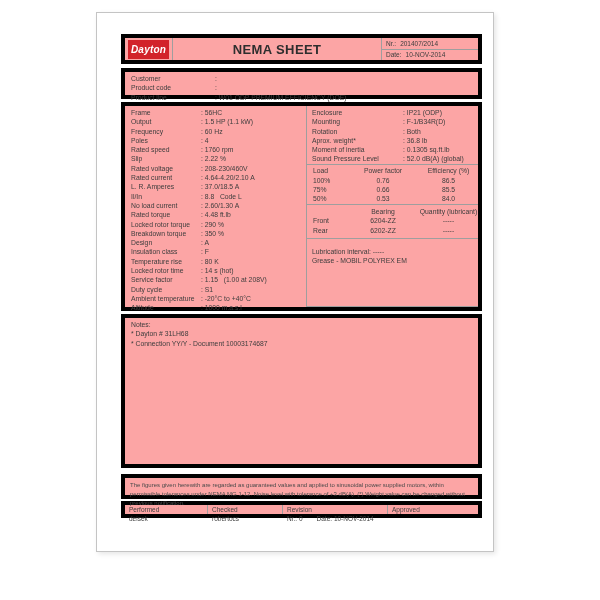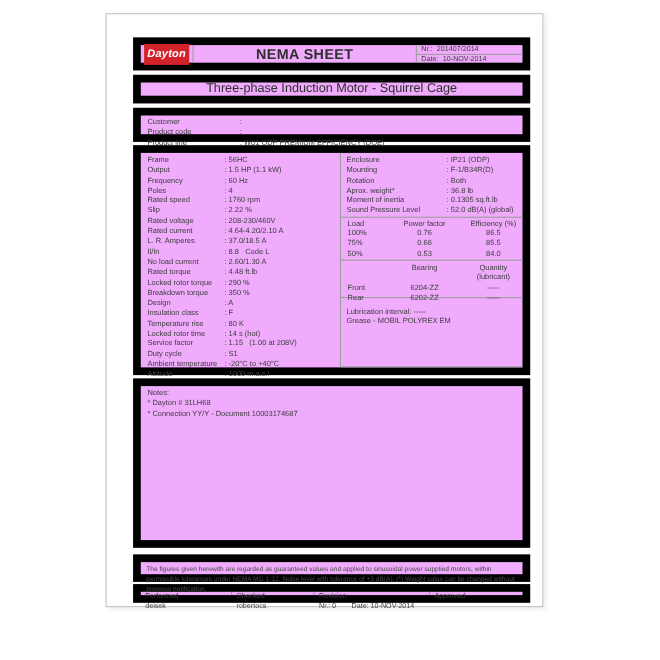--- a/index.html
+++ b/index.html
@@ -1,21 +1,21 @@
 <!DOCTYPE html>
 <html><head>
 <meta charset="utf-8">
 <style>
   * { margin:0; padding:0; box-sizing:border-box; }
   html,body { width:600px; height:600px; background:#ffffff; overflow:hidden;
     font-family:"Liberation Sans", sans-serif; color:#3d3d3d; }
   .paper { position:absolute; left:96px; top:12px; width:398px; height:540px;
     background:#fff; border:1px solid #c4c4c4; box-shadow:2px 2px 5px rgba(0,0,0,0.10);
     padding:21px 11px 0 24px; }
-  .box { border:7px solid #000000; background:#f0abfc; }
+  .box { border:4px solid #000000; background:#fca5a5; }
   
   .hdr { height:30px; display:flex; }
   .hdr-logo-cell { width:48px; border-right:1px solid #9e9e9e; display:flex; align-items:center; justify-content:center; }
   .logo { width:41px; height:19px; background:#d2232a; color:#fff; font-weight:bold; font-style:italic;
     font-size:10px; display:flex; align-items:center; justify-content:center; letter-spacing:0.2px; }
   .hdr-title-cell { flex:1; display:flex; align-items:center; justify-content:center;
     font-size:13px; font-weight:bold; letter-spacing:0.4px; color:#2e2e2e; }
   .hdr-meta-cell { width:97px; border-left:1px solid #9e9e9e; display:flex; flex-direction:column; font-size:6.5px; }
   .hdr-meta-row { flex:1; display:flex; align-items:center; padding-left:4px; gap:4px; white-space:pre; }
   .hdr-meta-row:first-child { border-bottom:1px solid #9e9e9e; }
@@ -68,21 +68,20 @@
     <div class="hdr-meta-cell">
       <div class="hdr-meta-row">
         <span>Nr.:</span><span>201407/2014</span>
       </div>
       <div class="hdr-meta-row">
         <span>Date:</span><span>10-NOV-2014</span>
       </div>
     </div>
   </div>
 
-  <div class="box subtitle">Three-phase Induction Motor - Squirrel Cage</div>
 
   <div class="box cust">
     <div class="row"><span class="lab">Customer</span><span class="v"></span></div>
     <div class="row"><span class="lab">Product code</span><span class="v"></span></div>
     <div class="row"><span class="lab">Product line</span><span class="v">W01 ODP PREMIUM EFFICIENCY (DOE)</span></div>
   </div>
 
   <div class="box main">
     <div class="col-l">
       <div class="row"><span class="lab">Frame</span><span class="v">56HC</span></div>

